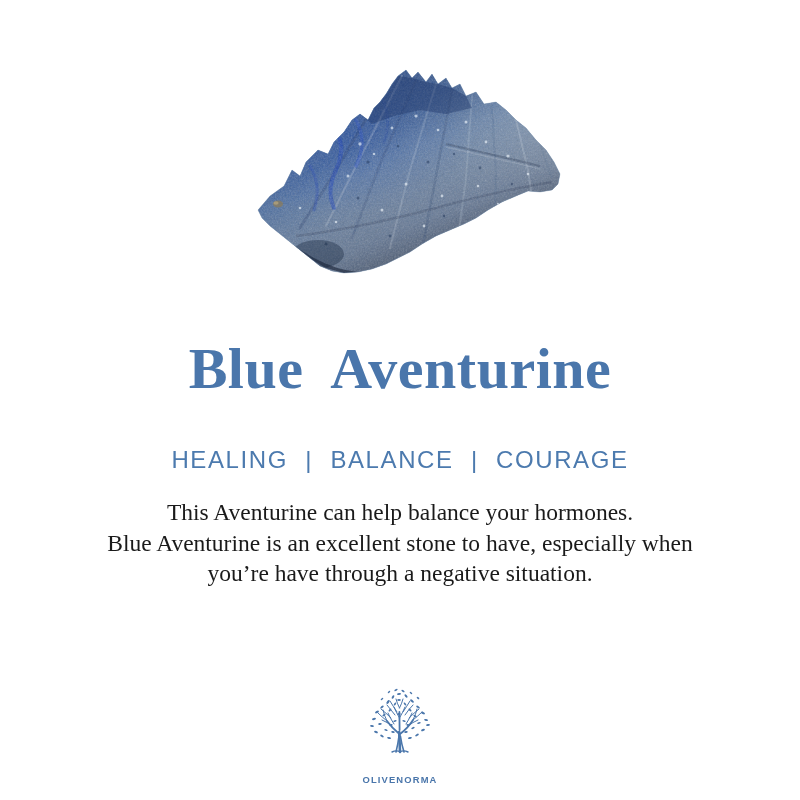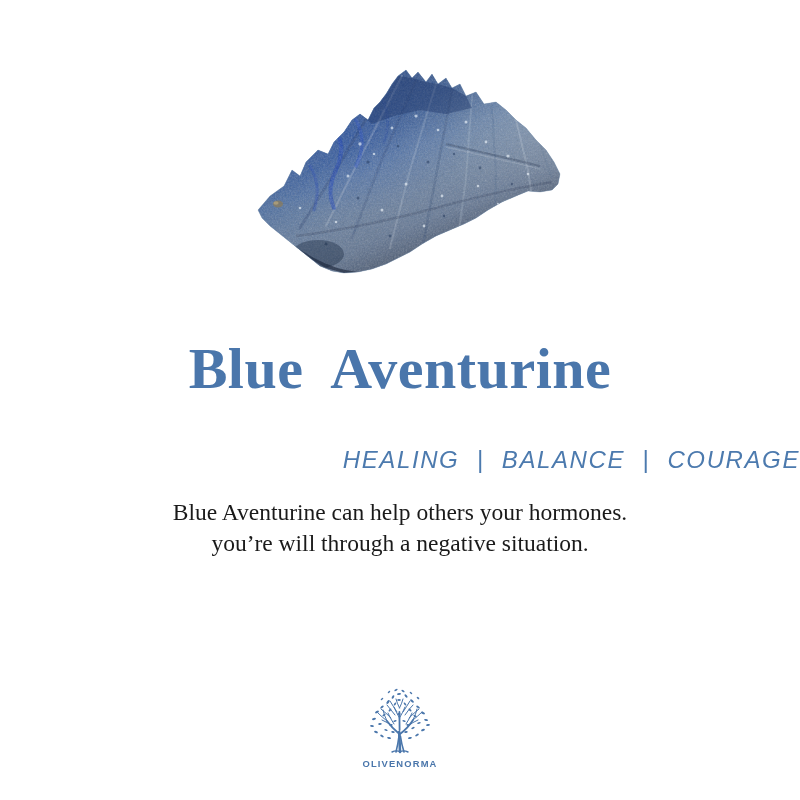--- a/index.html
+++ b/index.html
@@ -54,28 +54,27 @@
     letter-spacing: 0.5px;
     white-space: pre;
   }
 
   
   .keywords {
     position: absolute;
     top: 445px;
     left: 0;
     width: 800px;
-    text-align: right;
+    text-align: center;
     font-family: "Liberation Sans", "DejaVu Sans", sans-serif;
     font-size: 24px;
     line-height: 30px;
     color: #4c7aae;
     letter-spacing: 1.6px;
     font-weight: 400;
-    font-style: italic;
   }
   .keywords .sep {
     color: #4c7aae;
     padding: 0 9px;
   }
 
   
   .description {
     position: absolute;
     top: 497px;
@@ -103,21 +102,21 @@
     width: 92px;
   }
   .logo-mark {
     display: block;
     width: 76px;
     height: 68px;
     margin: 0 auto;
   }
   .logo-word {
     display: block;
-    margin-top: 2px;
+    margin-top: 18px;
     font-family: "Liberation Sans", "DejaVu Sans", sans-serif;
     font-size: 9.4px;
     font-weight: bold;
     letter-spacing: 1.15px;
     color: #4a76ab;
     text-align: center;
   }
 </style>
 </head>
 <body>
@@ -296,22 +295,23 @@
 
   <div class="keywords">
     <span>HEALING</span>
     <span class="sep">|</span>
     <span>BALANCE</span>
     <span class="sep">|</span>
     <span>COURAGE</span>
   </div>
 
   <div class="description">
-    <span class="dline">Blue Aventurine can help others your hormones.</span>
-    <span class="dline">you’re will through a negative situation.</span>
+    <span class="dline">This Aventurine can help balance your hormones.</span>
+    <span class="dline">Blue Aventurine is an excellent stone to have, especially when</span>
+    <span class="dline">you’re have through a negative situation.</span>
   </div>
 
   <div class="logo">
     <span class="logo-inner">
       <svg class="logo-mark" viewBox="0 0 76 68" aria-label="olive tree">
         <g stroke="#4a76ab" stroke-width="1" fill="none" stroke-linecap="round">
 
           <path d="M38 64 L37.2 44" stroke-width="2.6"></path>
           <path d="M34 64 Q36 56 37 48" stroke-width="1.6"></path>
           <path d="M42 64 Q39.5 56 38.4 48" stroke-width="1.6"></path>

